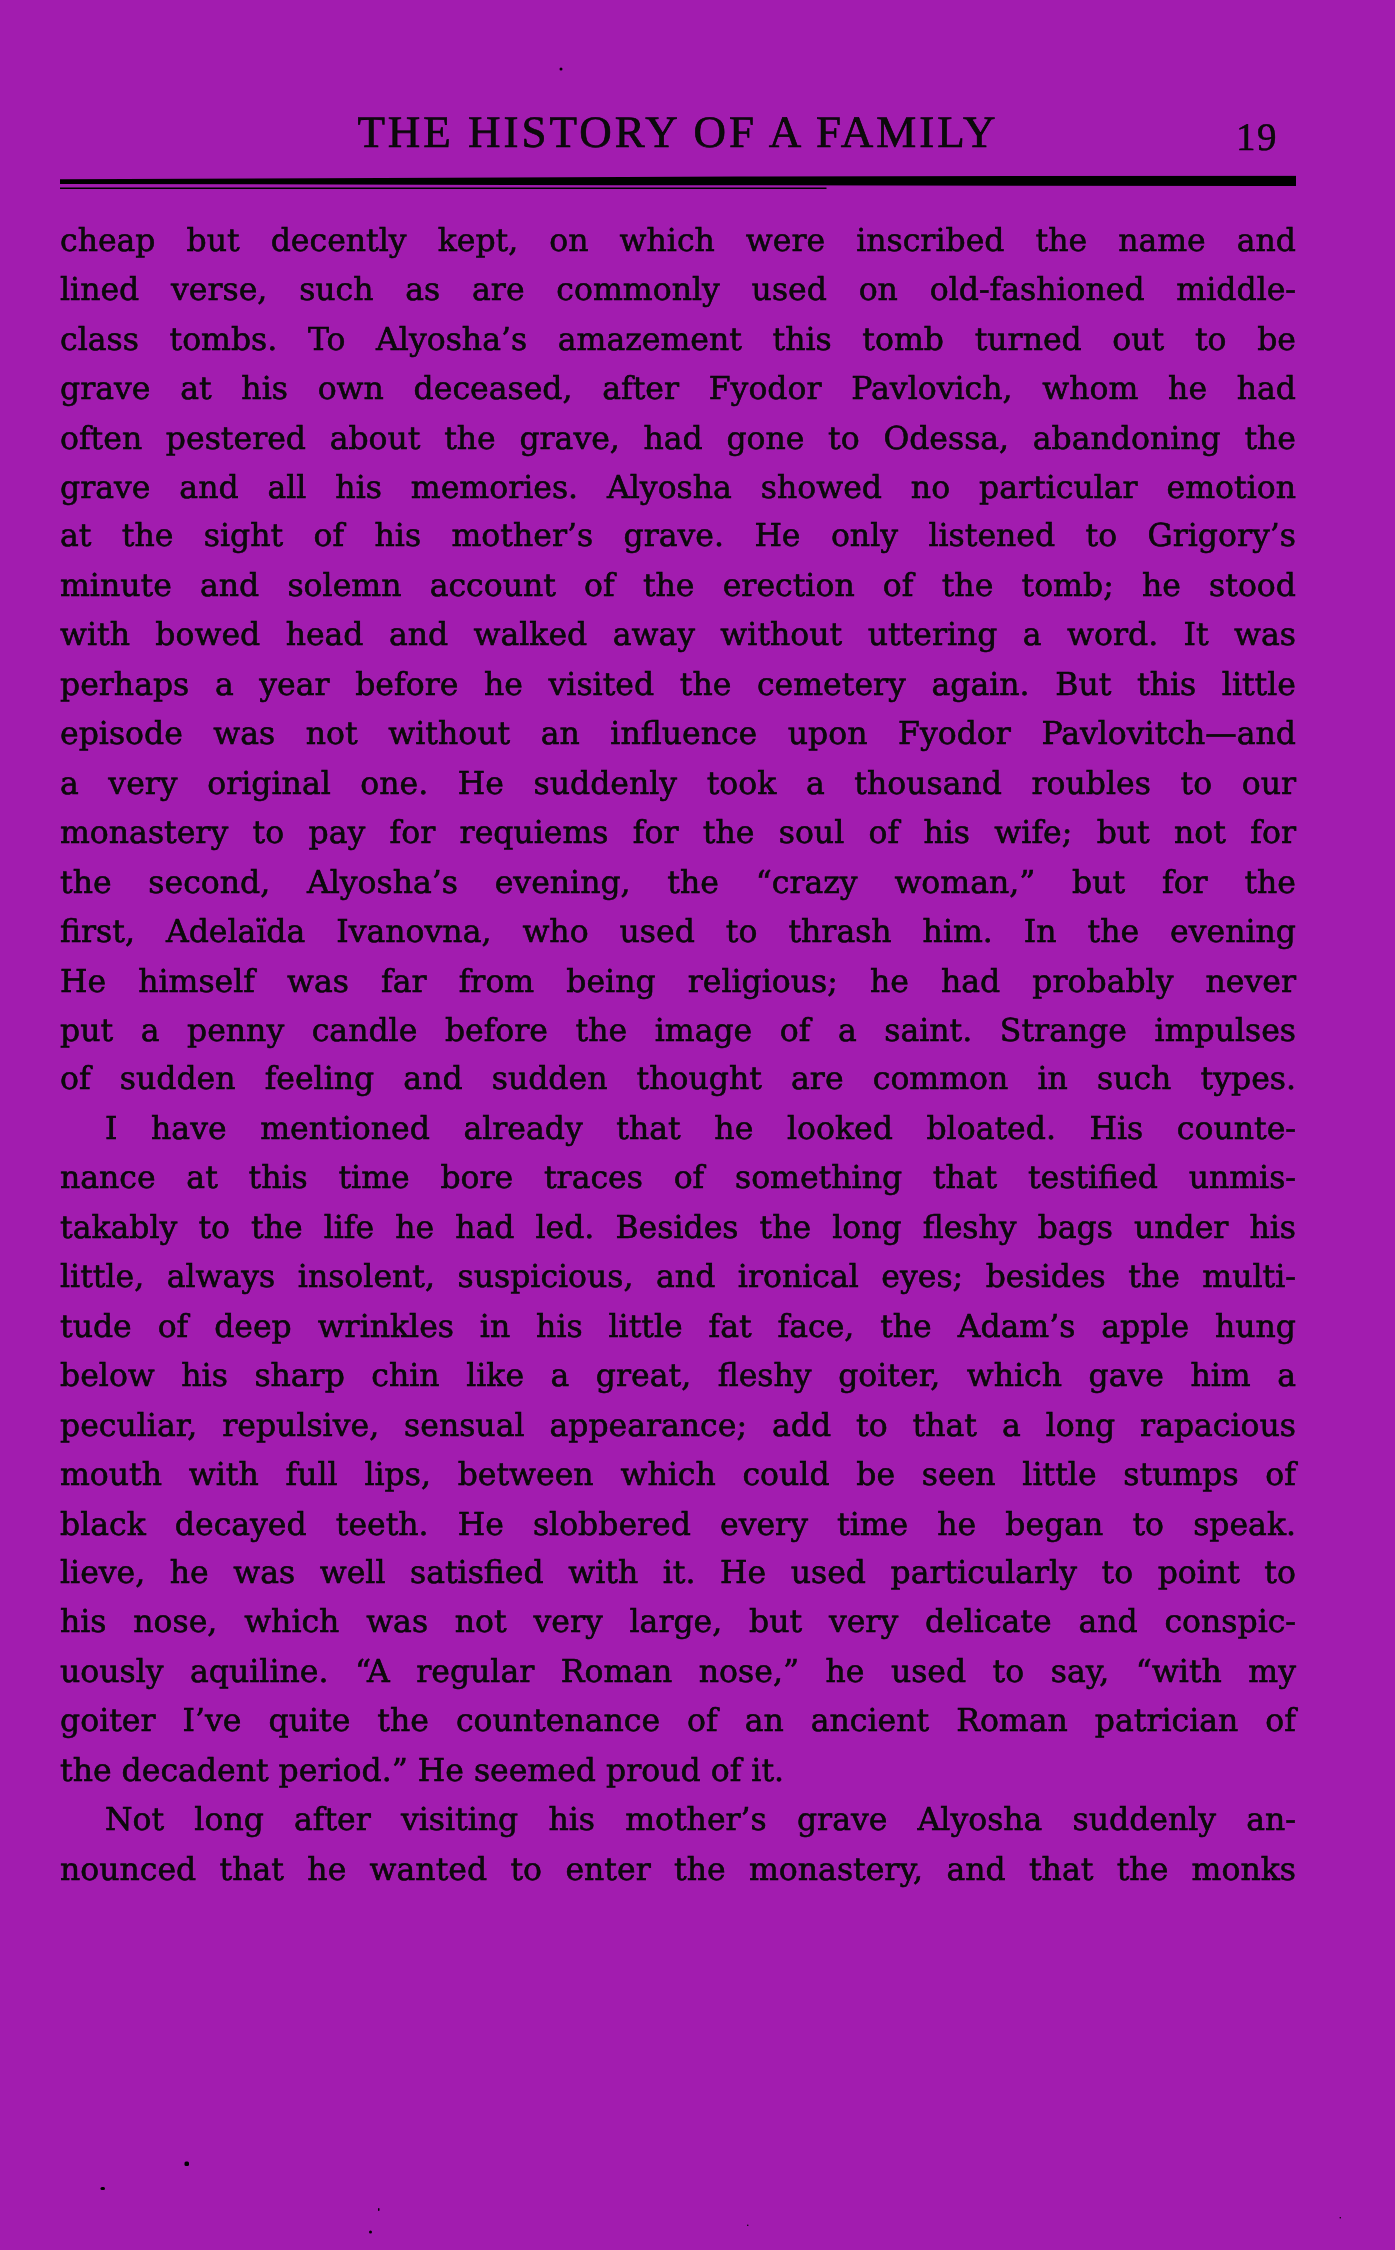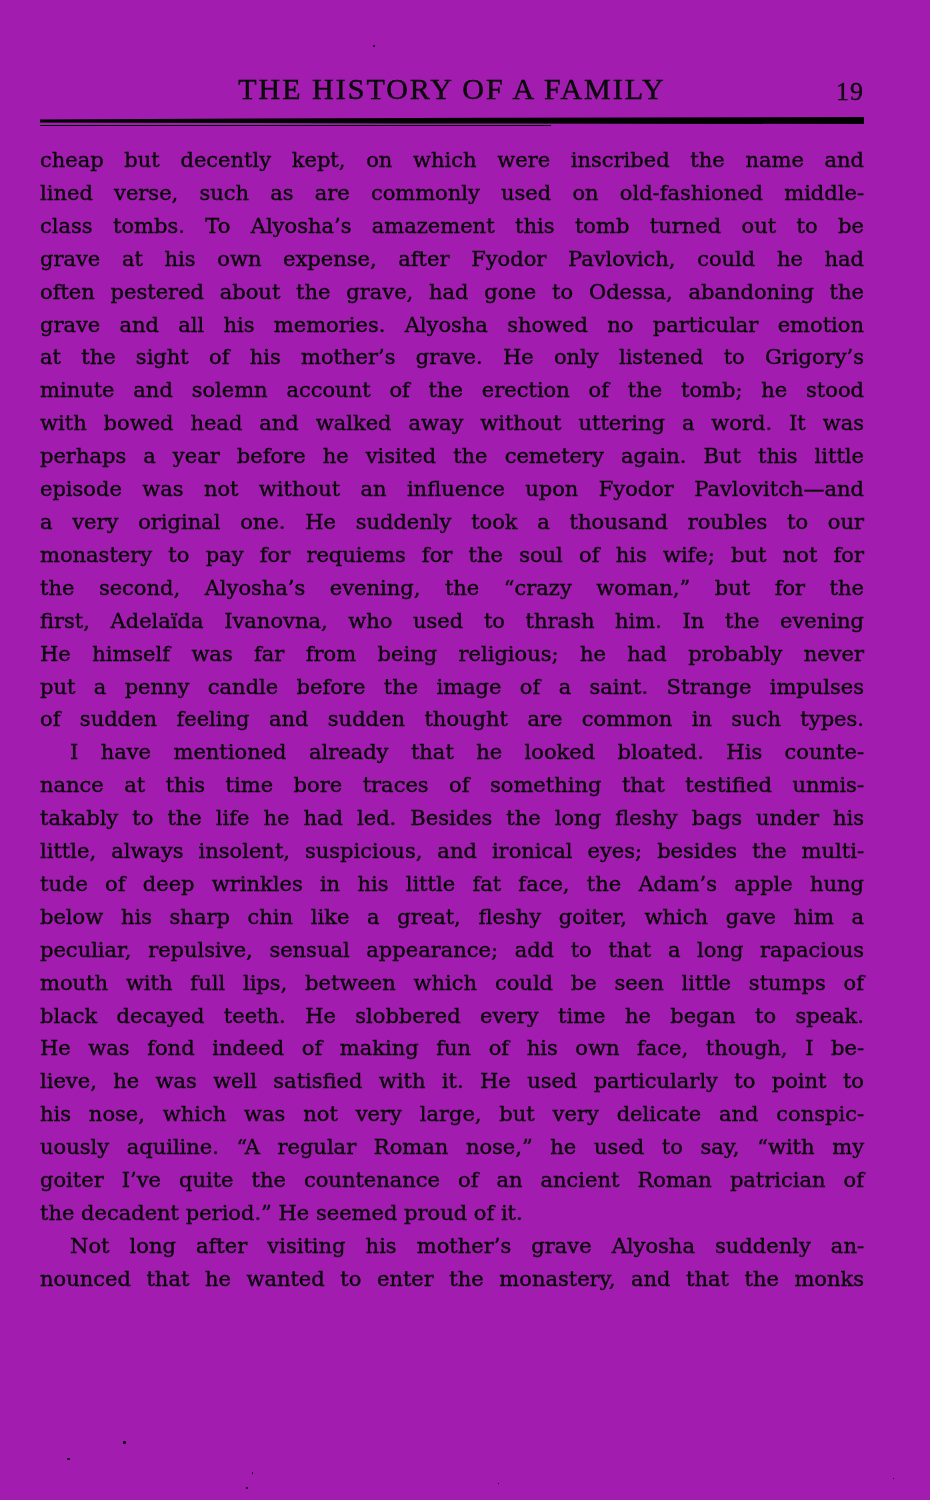--- a/index.html
+++ b/index.html
@@ -30,21 +30,21 @@
   .running-title {
     text-align: center;
     font-family: "Liberation Serif", serif;
     font-size: 30px;
     letter-spacing: 2px;
     white-space: nowrap;
     -webkit-text-stroke: 0.4px #000;
   }
   .page-number {
     position: absolute;
-    right: 0;
+    right: 12px;
     top: 5px;
     font-family: "Liberation Serif", serif;
     font-size: 26px;
     letter-spacing: 1px;
     -webkit-text-stroke: 0.3px #000;
   }
   .header-rule {
     position: absolute;
     top: 117px;
     left: 40px;
@@ -95,21 +95,21 @@
 
   <div class="header-rule">
     <div class="rule-main"></div>
     <div class="rule-thin"></div>
   </div>
 
   <div class="page-body">
       <div class="line">cheap but decently kept, on which were inscribed the name and</div>
       <div class="line">lined verse, such as are commonly used on old-fashioned middle-</div>
       <div class="line">class tombs.  To Alyosha’s amazement this tomb turned out to be</div>
-      <div class="line">grave at his own expense, after Fyodor Pavlovich, could he had</div>
+      <div class="line">grave at his own deceased, after Fyodor Pavlovich, whom he had</div>
       <div class="line">often pestered about the grave, had gone to Odessa, abandoning the</div>
       <div class="line">grave and all his memories.  Alyosha showed no particular emotion</div>
       <div class="line">at the sight of his mother’s grave.  He only listened to Grigory’s</div>
       <div class="line">minute and solemn account of the erection of the tomb; he stood</div>
       <div class="line">with bowed head and walked away without uttering a word.  It was</div>
       <div class="line">perhaps a year before he visited the cemetery again.  But this little</div>
       <div class="line">episode was not without an influence upon Fyodor Pavlovitch—and</div>
       <div class="line">a very original one.  He suddenly took a thousand roubles to our</div>
       <div class="line">monastery to pay for requiems for the soul of his wife; but not for</div>
       <div class="line">the second, Alyosha’s evening, the “crazy woman,” but for the</div>
@@ -119,21 +119,20 @@
       <div class="line">of sudden feeling and sudden thought are common in such types.</div>
       <div class="line indent">I have mentioned already that he looked bloated.  His counte-</div>
       <div class="line">nance at this time bore traces of something that testified unmis-</div>
       <div class="line">takably to the life he had led.  Besides the long fleshy bags under his</div>
       <div class="line">little, always insolent, suspicious, and ironical eyes; besides the multi-</div>
       <div class="line">tude of deep wrinkles in his little fat face, the Adam’s apple hung</div>
       <div class="line">below his sharp chin like a great, fleshy goiter, which gave him a</div>
       <div class="line">peculiar, repulsive, sensual appearance; add to that a long rapacious</div>
       <div class="line">mouth with full lips, between which could be seen little stumps of</div>
       <div class="line">black decayed teeth.  He slobbered every time he began to speak.</div>
-      <div class="line">He was fond indeed of making fun of his own face, though, I be-</div>
       <div class="line">lieve, he was well satisfied with it.  He used particularly to point to</div>
       <div class="line">his nose, which was not very large, but very delicate and conspic-</div>
       <div class="line">uously aquiline.  “A regular Roman nose,” he used to say, “with my</div>
       <div class="line">goiter I’ve quite the countenance of an ancient Roman patrician of</div>
       <div class="line last">the decadent period.”  He seemed proud of it.</div>
       <div class="line indent">Not long after visiting his mother’s grave Alyosha suddenly an-</div>
       <div class="line">nounced that he wanted to enter the monastery, and that the monks</div>
     </div>
 
   <div class="speck" style="left:373px; top:45px; width:2px; height:2px;"></div>

